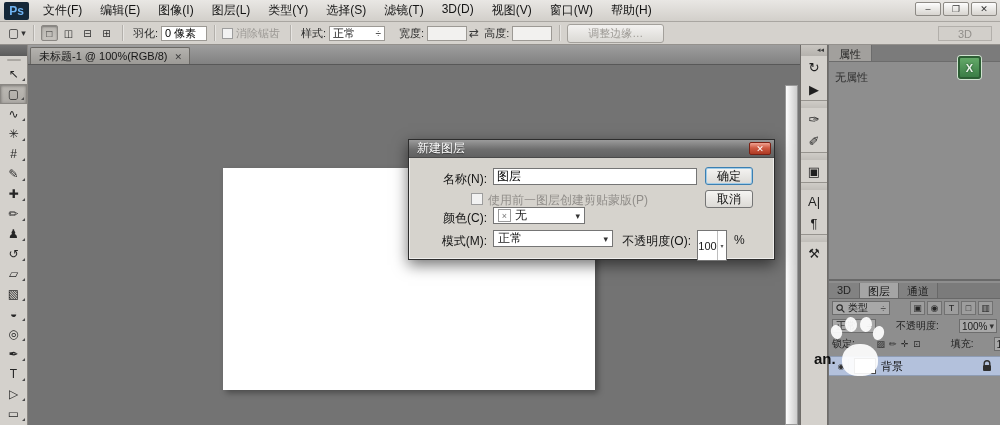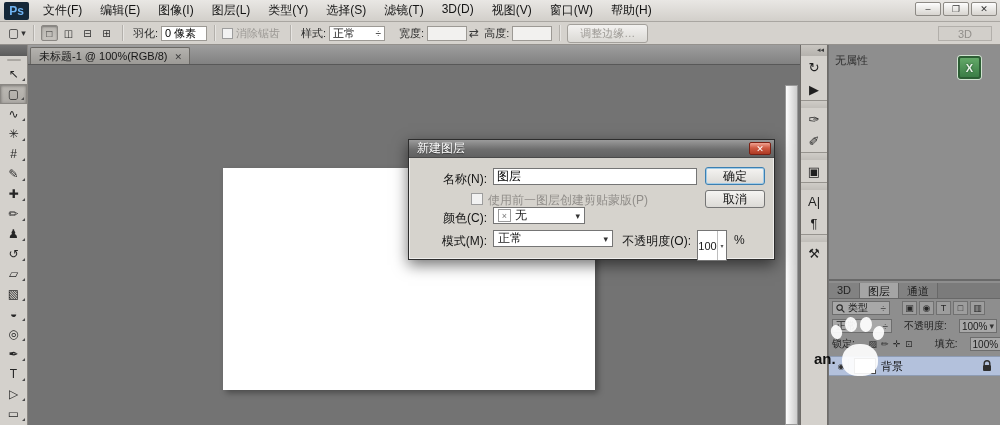--- a/index.html
+++ b/index.html
@@ -35,21 +35,21 @@
   .opt-label.disabled { color:#9b9894; }
   .opt-input { background:#fff; border:1px solid #9c9994; height:15px; font-size:11px;
     padding:0 3px; font-family:inherit; }
   .opt-input.small { width:40px; background:#f2f1ef; }
   .combo-light { background:#fff; border:1px solid #9c9994; height:15px; width:56px;
     display:flex; align-items:center; padding:0 3px; gap:4px; }
   .combo-light .grow { flex:1; }
   .spin { color:#555; font-size:10px; }
   .swap-icon { color:#3a3a3a; font-size:12px; margin:0 2px; }
   .refine-btn { background:linear-gradient(#f3f2f0,#dbd9d5); border:1px solid #a3a09b;
-    border-radius:3px; padding:1px 12px; color:#9d9a95; white-space:nowrap; }
+    border-radius:3px; padding:1px 20px; color:#9d9a95; white-space:nowrap; }
   .workspace-btn { position:absolute; right:8px; top:4px; width:54px; height:15px;
     border:1px solid #b2afaa; background:#d2cfca; color:#918e8a; display:flex;
     align-items:center; justify-content:center; font-size:11px; }
 
   
   .toolbar { position:absolute; left:0; top:45px; width:28px; bottom:0;
     background:#d4d1cc; border-right:1px solid #8b8884; }
   .toolbar-head { height:11px; background:linear-gradient(#757575,#5b5b5b); }
   .toolbar-grip { height:8px; display:flex; align-items:center; justify-content:center; }
   .toolbar-grip i { display:block; width:14px; height:2px; background:#aaa7a2; border-radius:1px; }
@@ -96,21 +96,21 @@
     background:linear-gradient(#63a968,#3b7d46); border:2px solid #2c5e34; border-radius:3px;
     display:flex; align-items:center; justify-content:center; box-shadow:0 0 0 1px #cfe3cf; }
   .excel-icon span { color:#eaf4ea; font-weight:bold; font-size:11px;
     text-shadow:0 0 2px #1d4425; }
 
   .layers { position:absolute; left:0; top:238px; right:0; bottom:0; background:#8e8e8e; }
   .layers-tabbar { height:16px; background:#7b7b7b; border-bottom:1px solid #686868; display:flex; }
   .layer-tab { padding:1px 8px 0 8px; font-size:11px; color:#242424; background:#828282;
     border-right:1px solid #686868; }
   .layer-tab.selected { background:#a5a5a5; color:#0f0f0f; }
-  .lrow { display:flex; align-items:center; gap:12px; padding:2px 3px; }
+  .lrow { display:flex; align-items:center; gap:20px; padding:2px 3px; }
   .combo-dark { background:#a8a8a8; border:1px solid #6d6d6d; height:14px;
     display:flex; align-items:center; gap:3px; padding:0 3px; font-size:10px; color:#1c1c1c; }
   .combo-dark .grow { flex:1; }
   .mini-btn { width:15px; height:14px; background:#9d9d9d; border:1px solid #717171;
     display:flex; align-items:center; justify-content:center; font-size:9px; color:#262626; }
   .plabel { font-size:10px; color:#222; white-space:nowrap; }
   .valbox { background:#a8a8a8; border:1px solid #6d6d6d; height:14px; padding:0 2px;
     font-size:10px; color:#1c1c1c; display:flex; align-items:center; gap:2px; }
   .lock-mini { width:12px; height:12px; display:flex; align-items:center; justify-content:center;
     font-size:9px; color:#2b2b2b; }
@@ -143,21 +143,21 @@
   .dialog-titlebar { height:18px; background:linear-gradient(#9b9b9b,#6e6e6e 55%,#616161);
     border-bottom:1px solid #4a4a4a; display:flex; align-items:center; padding:0 3px 0 8px; }
   .dialog-title { color:#fff; font-size:12px; text-shadow:0 1px 1px rgba(0,0,0,.5); }
   .dialog-close { margin-left:auto; width:22px; height:13px; border-radius:2px;
     background:linear-gradient(#f0a392,#d05a42 45%,#ad3a23); border:1px solid #7a2013;
     color:#fff; font-size:9px; display:flex; align-items:center; justify-content:center; }
   .dialog-body { position:relative; height:101px; font-size:12px; }
   .dlg-label { position:absolute; left:0; width:78px; text-align:right; color:#141414; }
   .dlg-input { position:absolute; left:84px; top:10px; width:204px; height:17px;
     background:#fff; border:1px solid #757575; font-size:12px; padding:0 3px; font-family:inherit; }
-  .dlg-btn { position:absolute; left:296px; width:60px; height:18px; border-radius:3px;
+  .dlg-btn { position:absolute; left:296px; width:48px; height:18px; border-radius:3px;
     background:linear-gradient(#f5f4f2,#dcdad6); display:flex; align-items:center;
     justify-content:center; font-size:12px; color:#111; }
   .dlg-btn.ok { top:9px; border:1px solid #3c7fb1; box-shadow:inset 0 0 0 1px #9fcbe8; }
   .dlg-btn.cancel { top:32px; border:1px solid #757575; }
   .dlg-check { position:absolute; left:62px; top:35px; width:12px; height:12px;
     background:#f2f2f2; border:1px solid #9d9d9d; }
   .dlg-clip-label { position:absolute; left:79px; top:34px; color:#918e8a; }
   .dlg-combo { position:absolute; height:17px; background:#fff; border:1px solid #757575;
     display:flex; align-items:center; gap:4px; padding:0 4px; }
   .dlg-combo .grow { flex:1; }
@@ -379,20 +379,23 @@
       </div>
 
       <div class="dock-icon">
         <span>⚒</span>
       </div>
     </div>
 </div>
 
 <div class="panels">
   <div class="props">
+    <div class="props-tabbar">
+      <div class="props-tab">属性</div>
+    </div>
     <div class="props-empty">无属性</div>
     <div class="excel-icon">
       <span>X</span>
     </div>
   </div>
 
   <div class="layers">
     <div class="layers-tabbar">
 
     <div class="layer-tab">3D</div>

